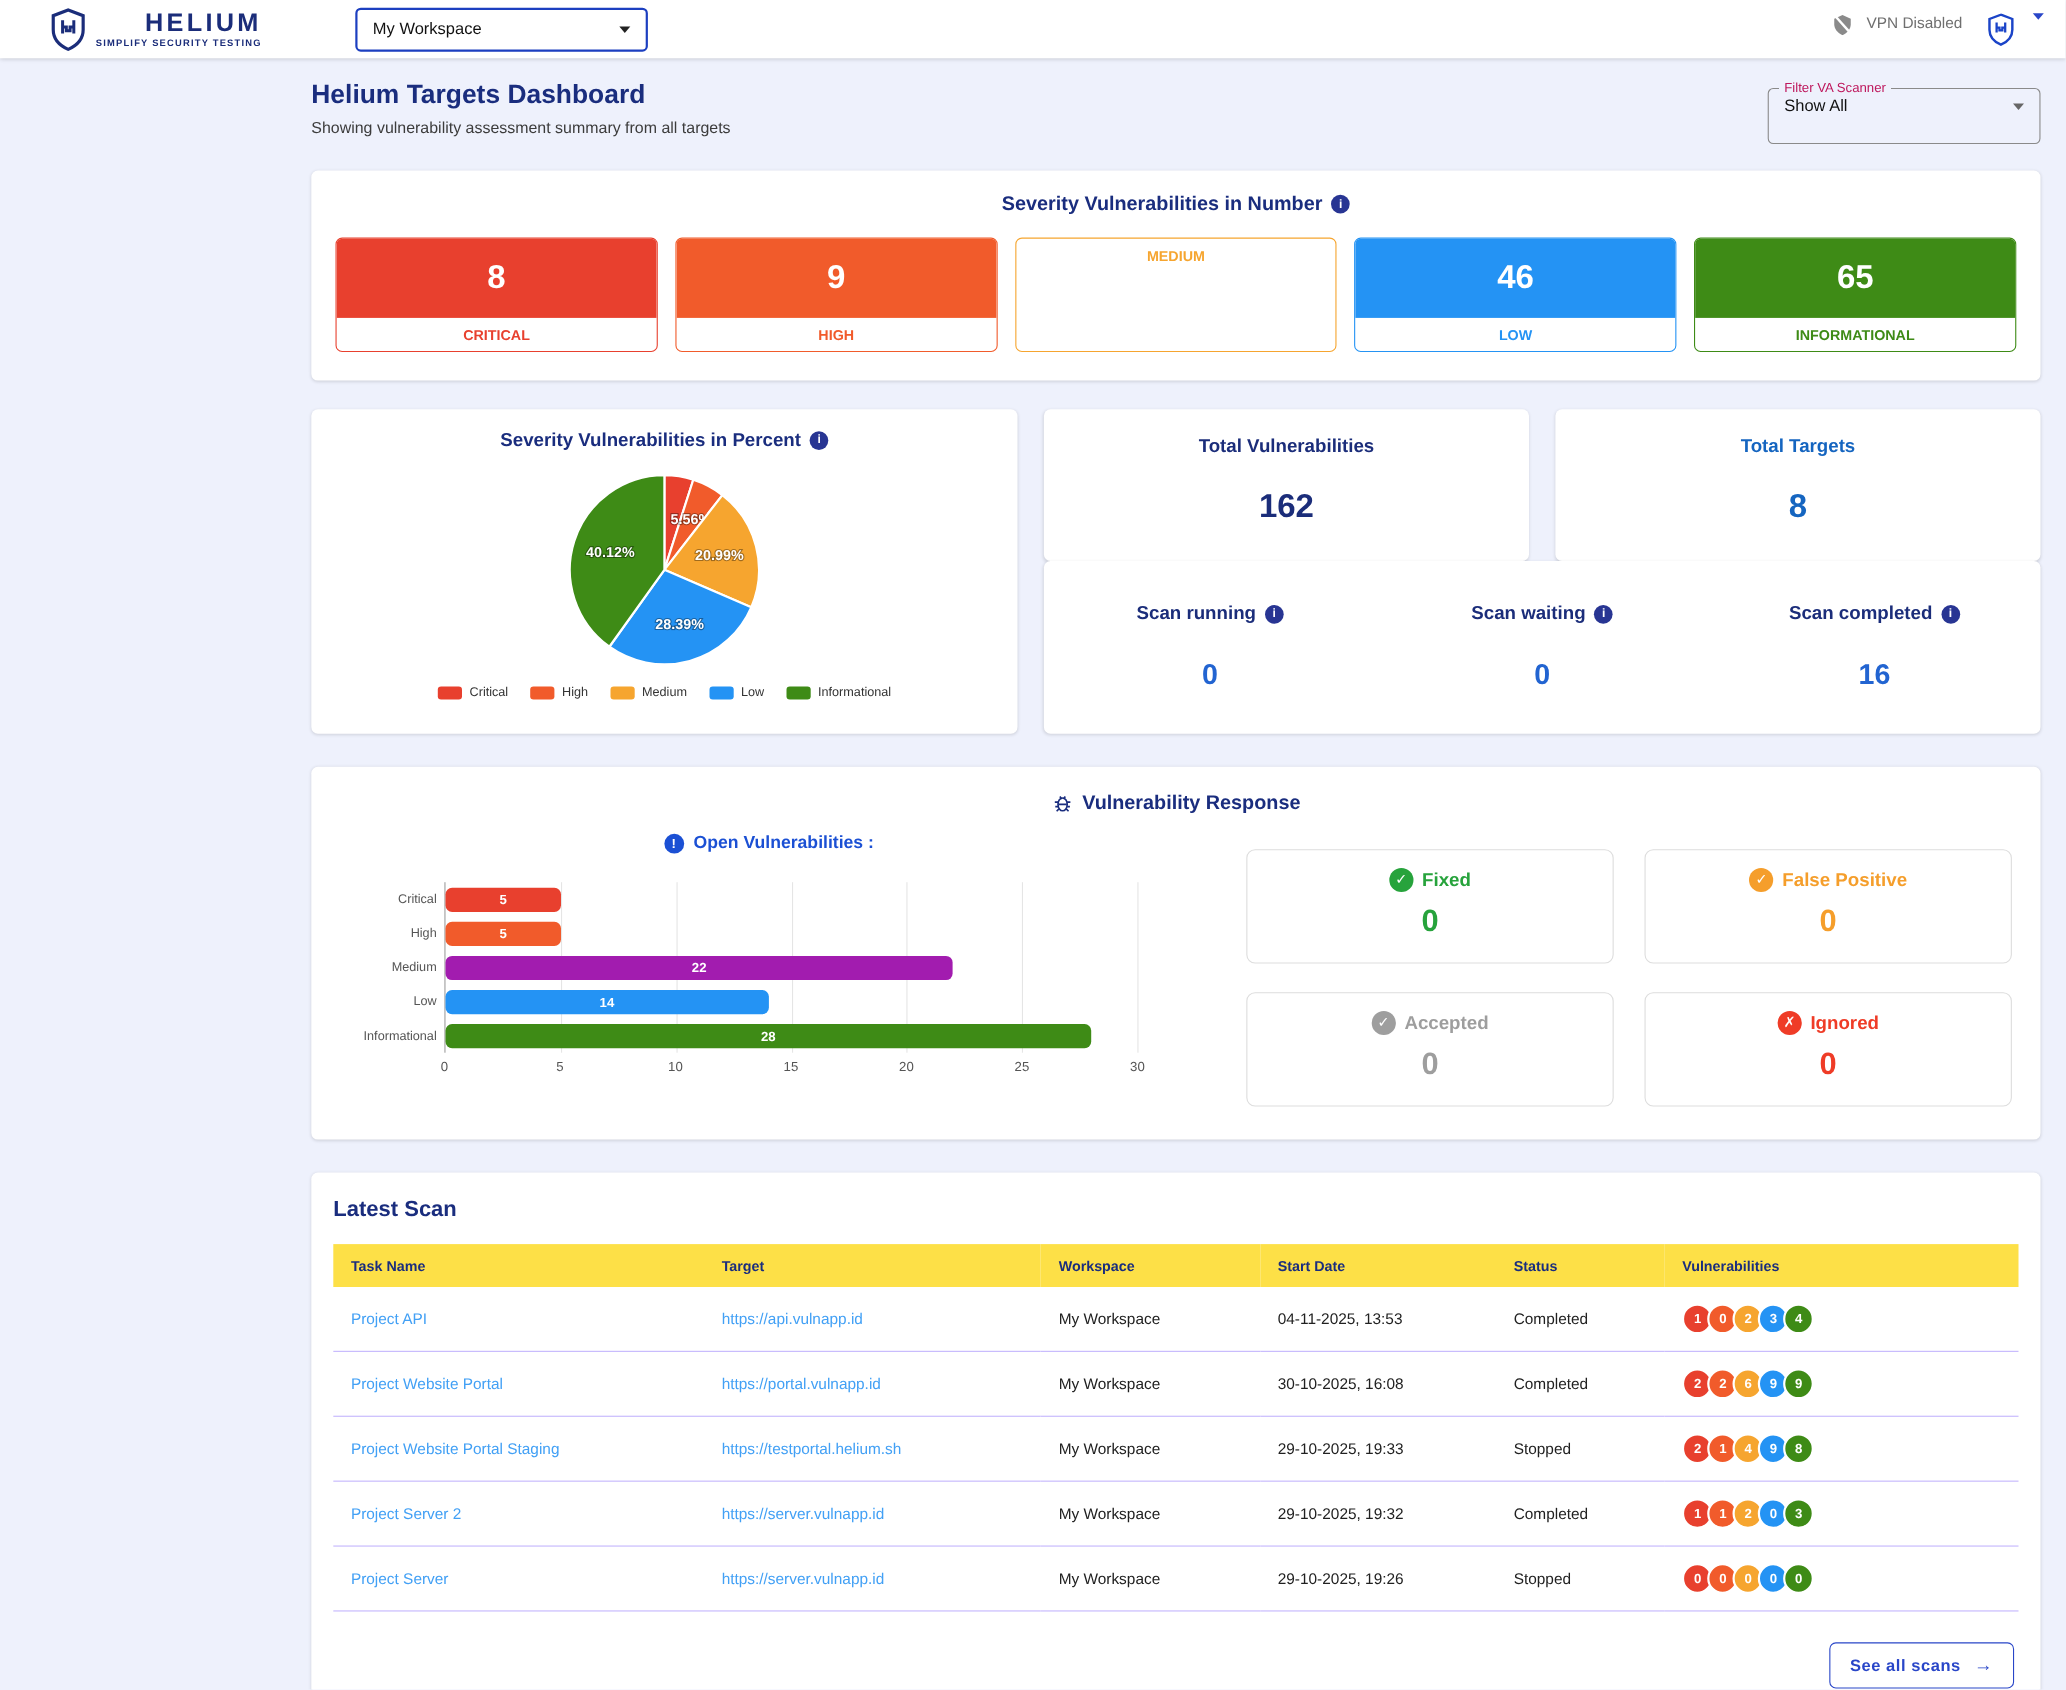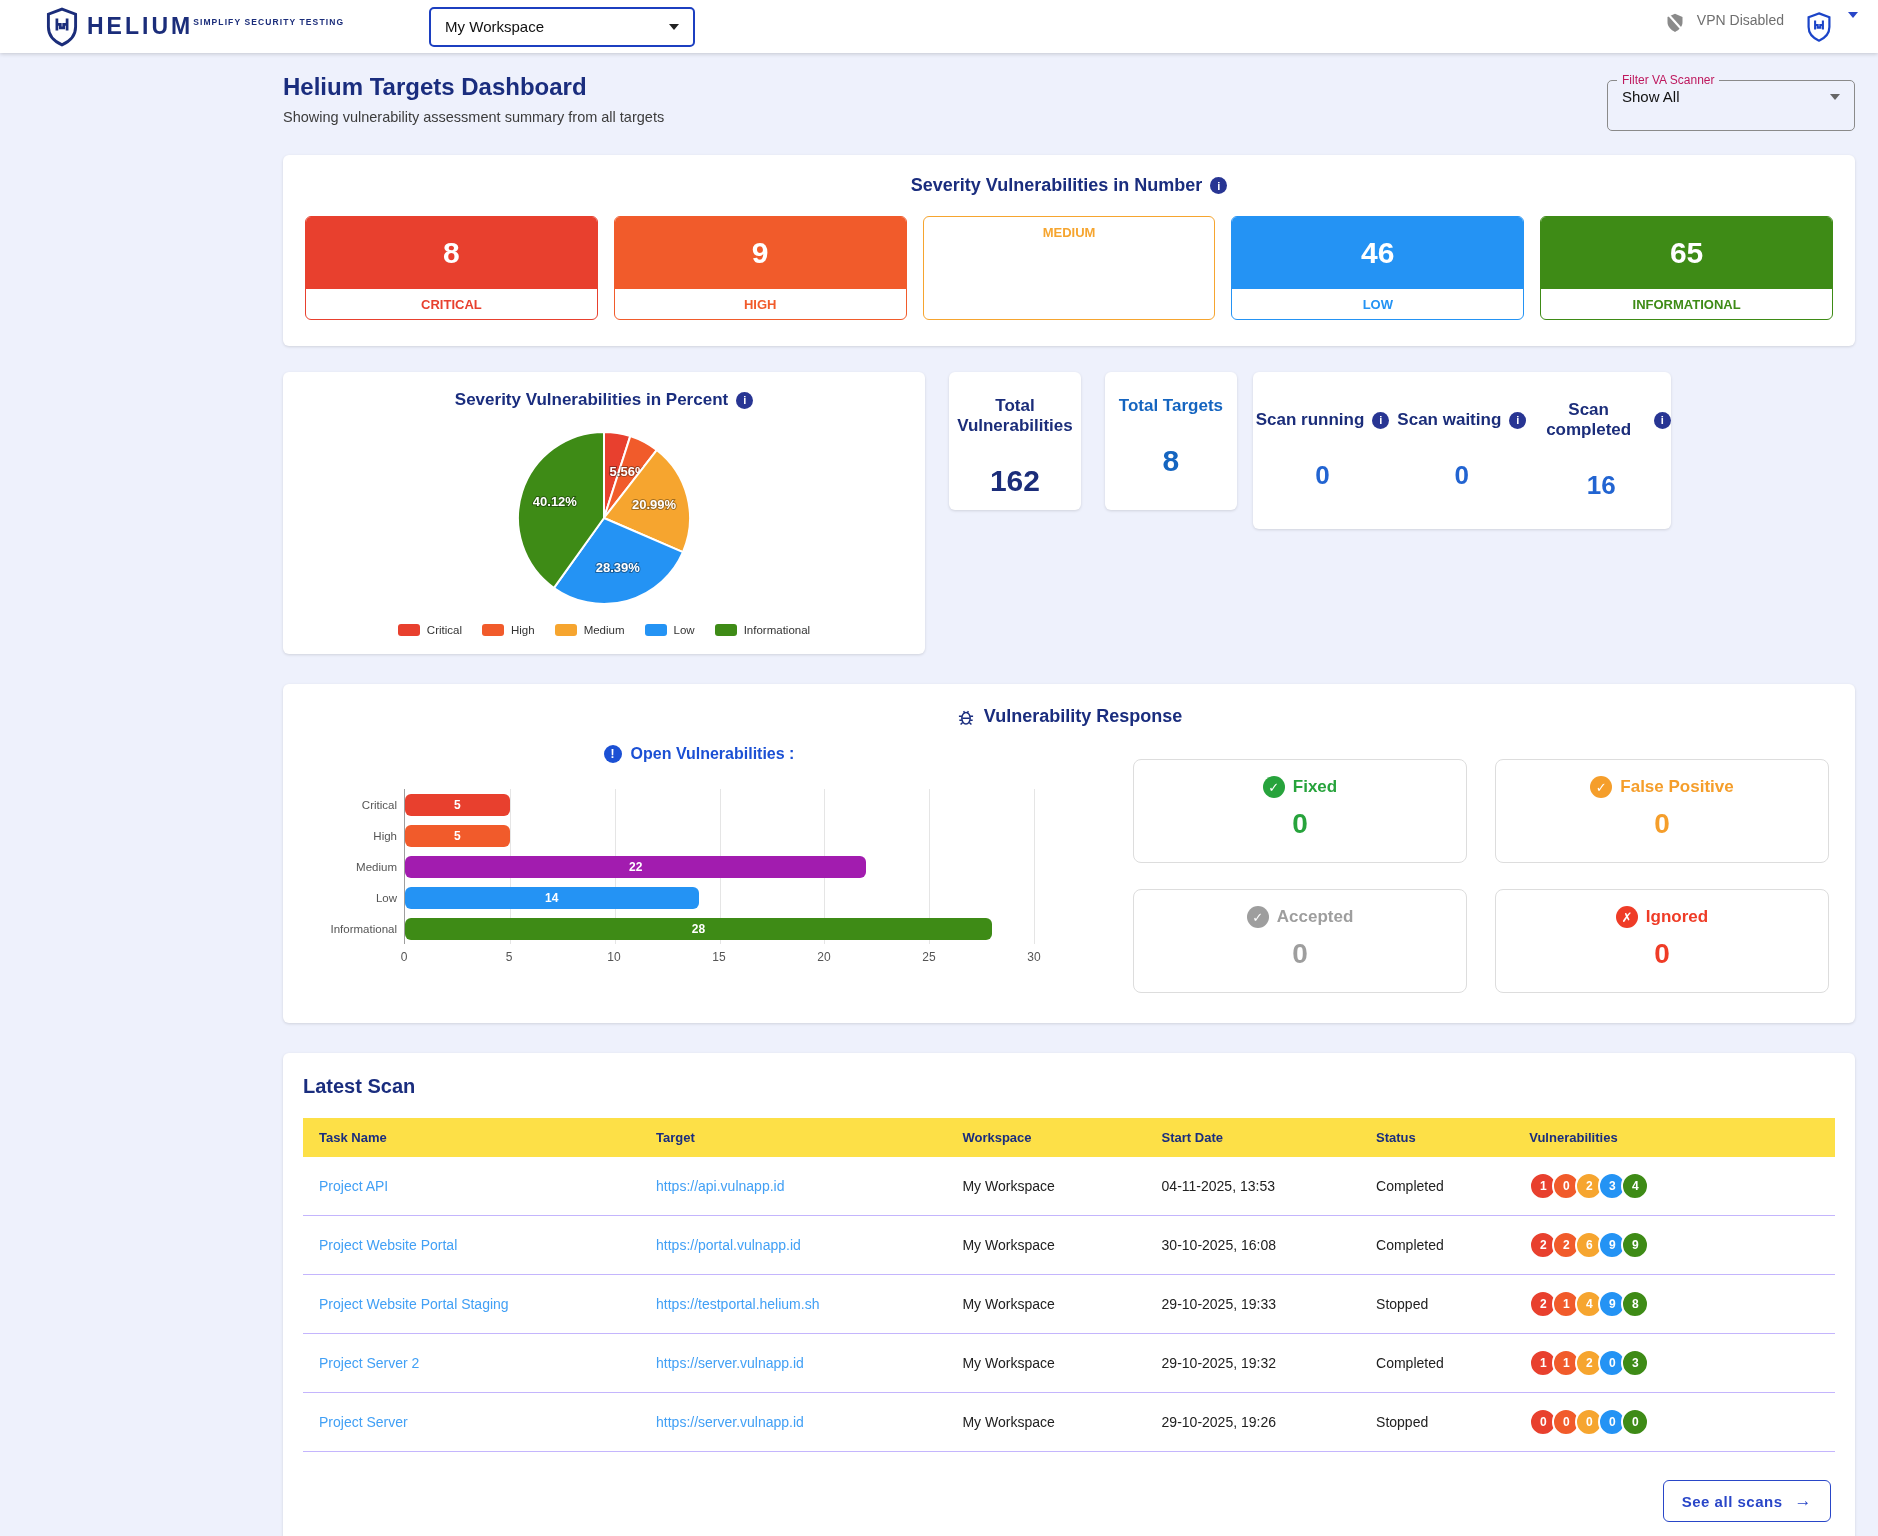--- a/index.html
+++ b/index.html
@@ -7,21 +7,21 @@
   body {
     font-family: "Liberation Sans", "DejaVu Sans", sans-serif;
     background:#eef1fc; color:#212121;
   }
   
   .topbar {
     height:53px; background:#fff; display:flex; align-items:center;
     padding:0 20px 0 45px; box-shadow:0 1px 4px rgba(0,0,0,.18); position:relative; z-index:5;
   }
   .brand { display:flex; align-items:center; gap:8px; }
-  .brand-text { display:flex; flex-direction:row; line-height:1; }
+  .brand-text { display:flex; flex-direction:column; line-height:1;align-items:flex-end; }
   .brand-name { font-size:23px; font-weight:700; letter-spacing:3px; color:#1b2d7a; }
   .brand-tag  { font-size:8.5px; font-weight:700; letter-spacing:1.1px; color:#1b2d7a; margin-top:3px; }
   .ws-select {
     margin-left:85px; width:266px; height:40px; border:2px solid #1c3fc0; border-radius:5px;
     display:flex; align-items:center; justify-content:space-between; padding:0 14px;
     font-size:15px; color:#111; background:#fff; cursor:pointer;
   }
   .topbar-right { margin-left:auto; display:flex; align-items:flex-start; gap:12px; }
   .vpn-label { font-size:14px; color:#6f6f6f; }
   .caret { width:0; height:0; border-left:5px solid transparent; border-right:5px solid transparent; border-top:6px solid #222; }
@@ -54,21 +54,21 @@
   .sev-card { flex:1; border:1px solid; border-radius:6px; overflow:hidden; background:#fff; }
   .sev-top { height:72px; display:flex; align-items:center; justify-content:center; color:#fff; font-size:30px; font-weight:700; }
   .sev-label { height:30px; display:flex; align-items:center; justify-content:center; font-size:13px; font-weight:700; }
   
   .grid-row { display:flex; gap:24px; margin-top:26px; align-items:stretch; }
   .pie-panel { width:642px; flex:0 0 642px; padding:18px 16px 12px; }
   .pie-wrap { display:flex; justify-content:center; margin-top:4px; }
   .pie-legend { display:flex; justify-content:center; gap:20px; margin-top:2px; padding-bottom:6px; }
   .legend-item { display:flex; align-items:center; gap:7px; font-size:11.5px; color:#333; }
   .legend-swatch { width:22px; height:12px; border-radius:3px; }
-  .right-col { flex:1; display:flex; gap:16px; }
+  .right-col { flex:1; display:flex; flex-direction:column; }
   .totals-row { display:flex; gap:24px; }
   .total-card { flex:1; height:138px; text-align:center; padding-top:24px; }
   .total-title { font-size:17px; font-weight:700; color:#1b2d7a; }
   .total-value { font-size:30px; font-weight:700; color:#1b2d7a; margin-top:28px; }
   .total-card.targets .total-title, .total-card.targets .total-value { color:#1565c0; }
   .scan-card { height:157px; display:flex; align-items:center; }
   .scan-stat { flex:1; text-align:center; }
   .scan-stat-title { font-size:17px; font-weight:700; color:#1b2d7a; display:flex; align-items:center; justify-content:center; gap:8px; }
   .scan-stat-value { font-size:26px; font-weight:700; color:#2264d1; margin-top:30px; }
   

